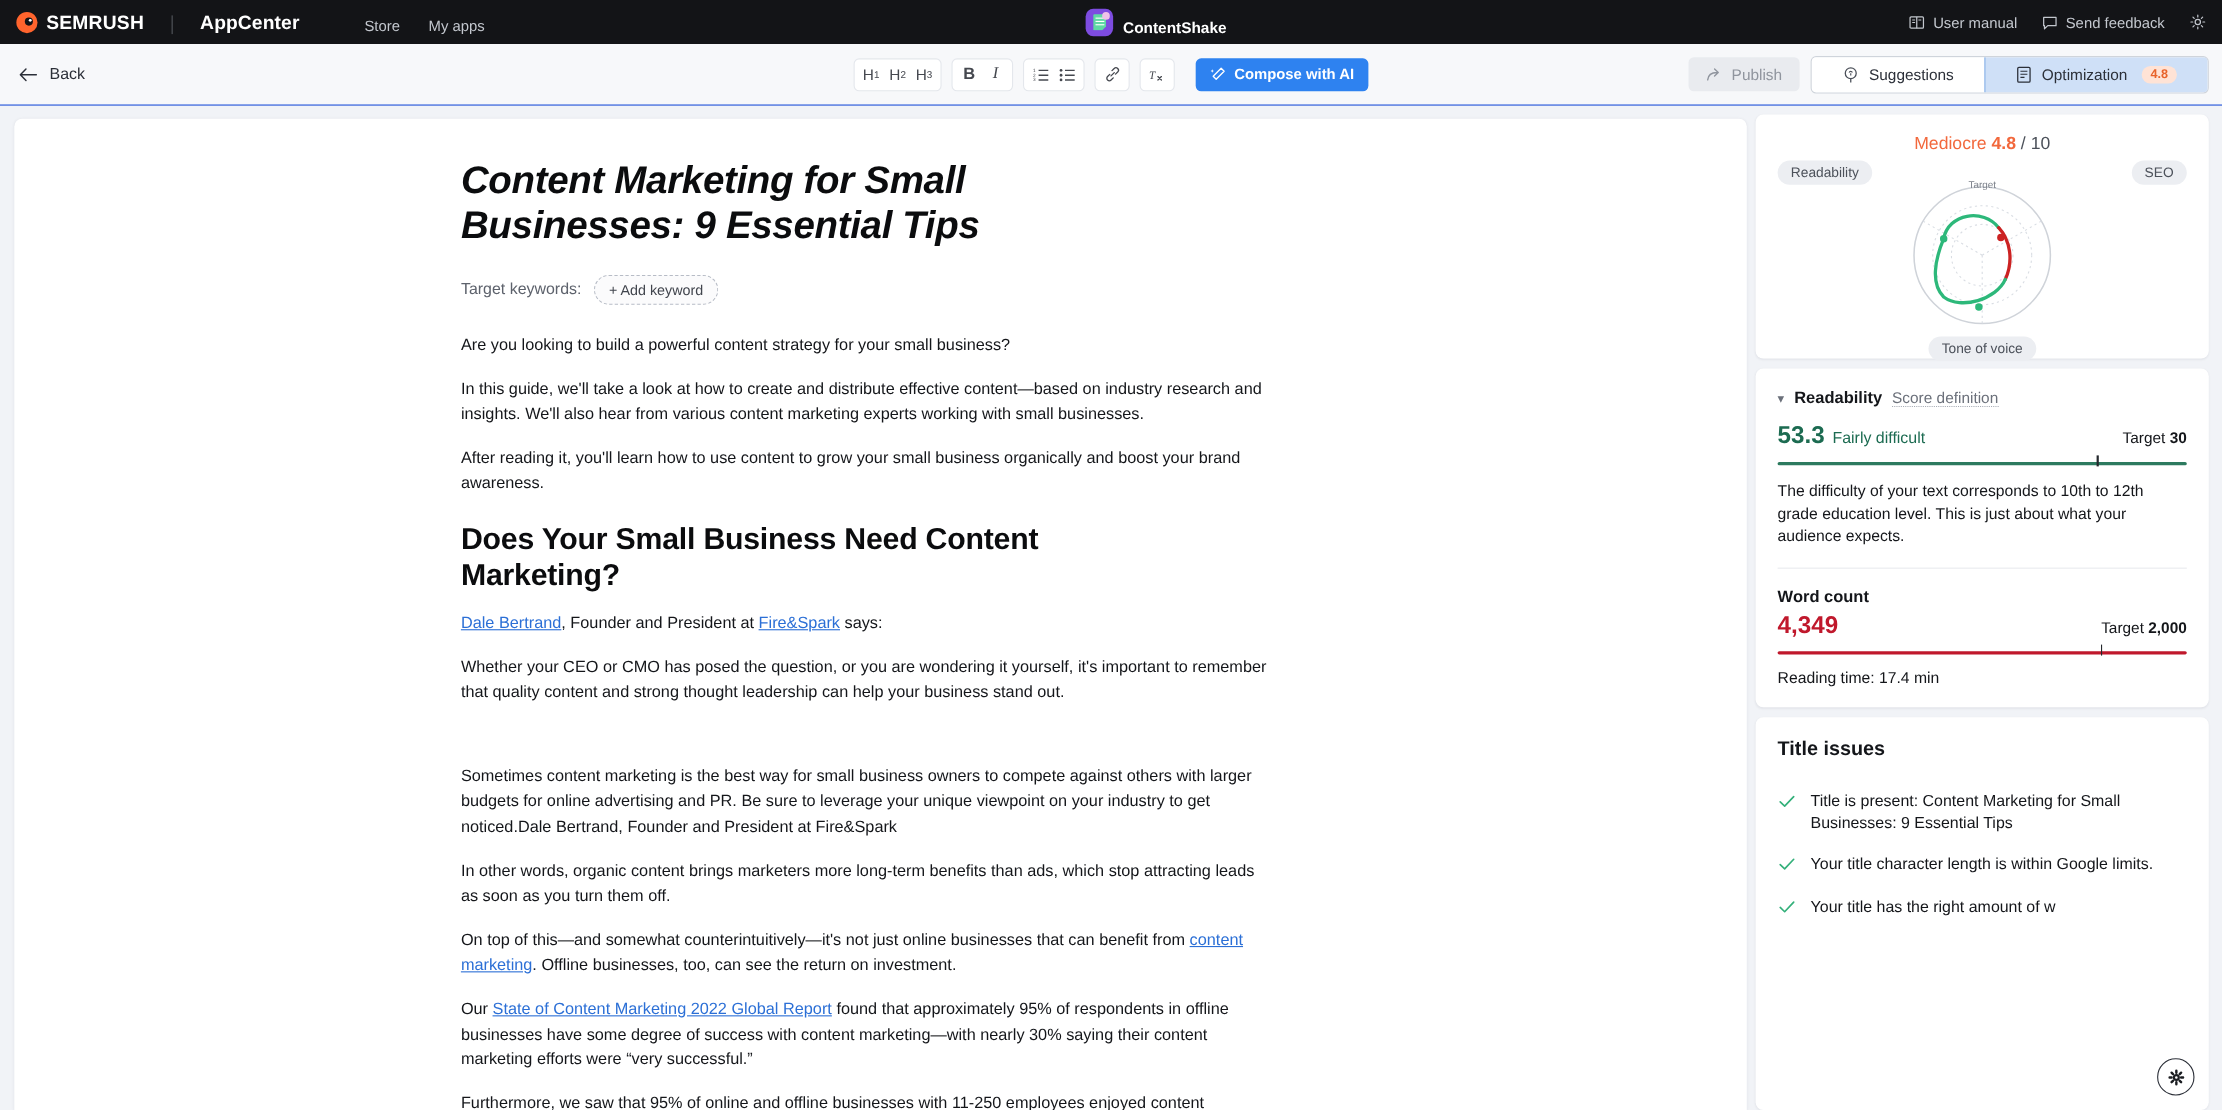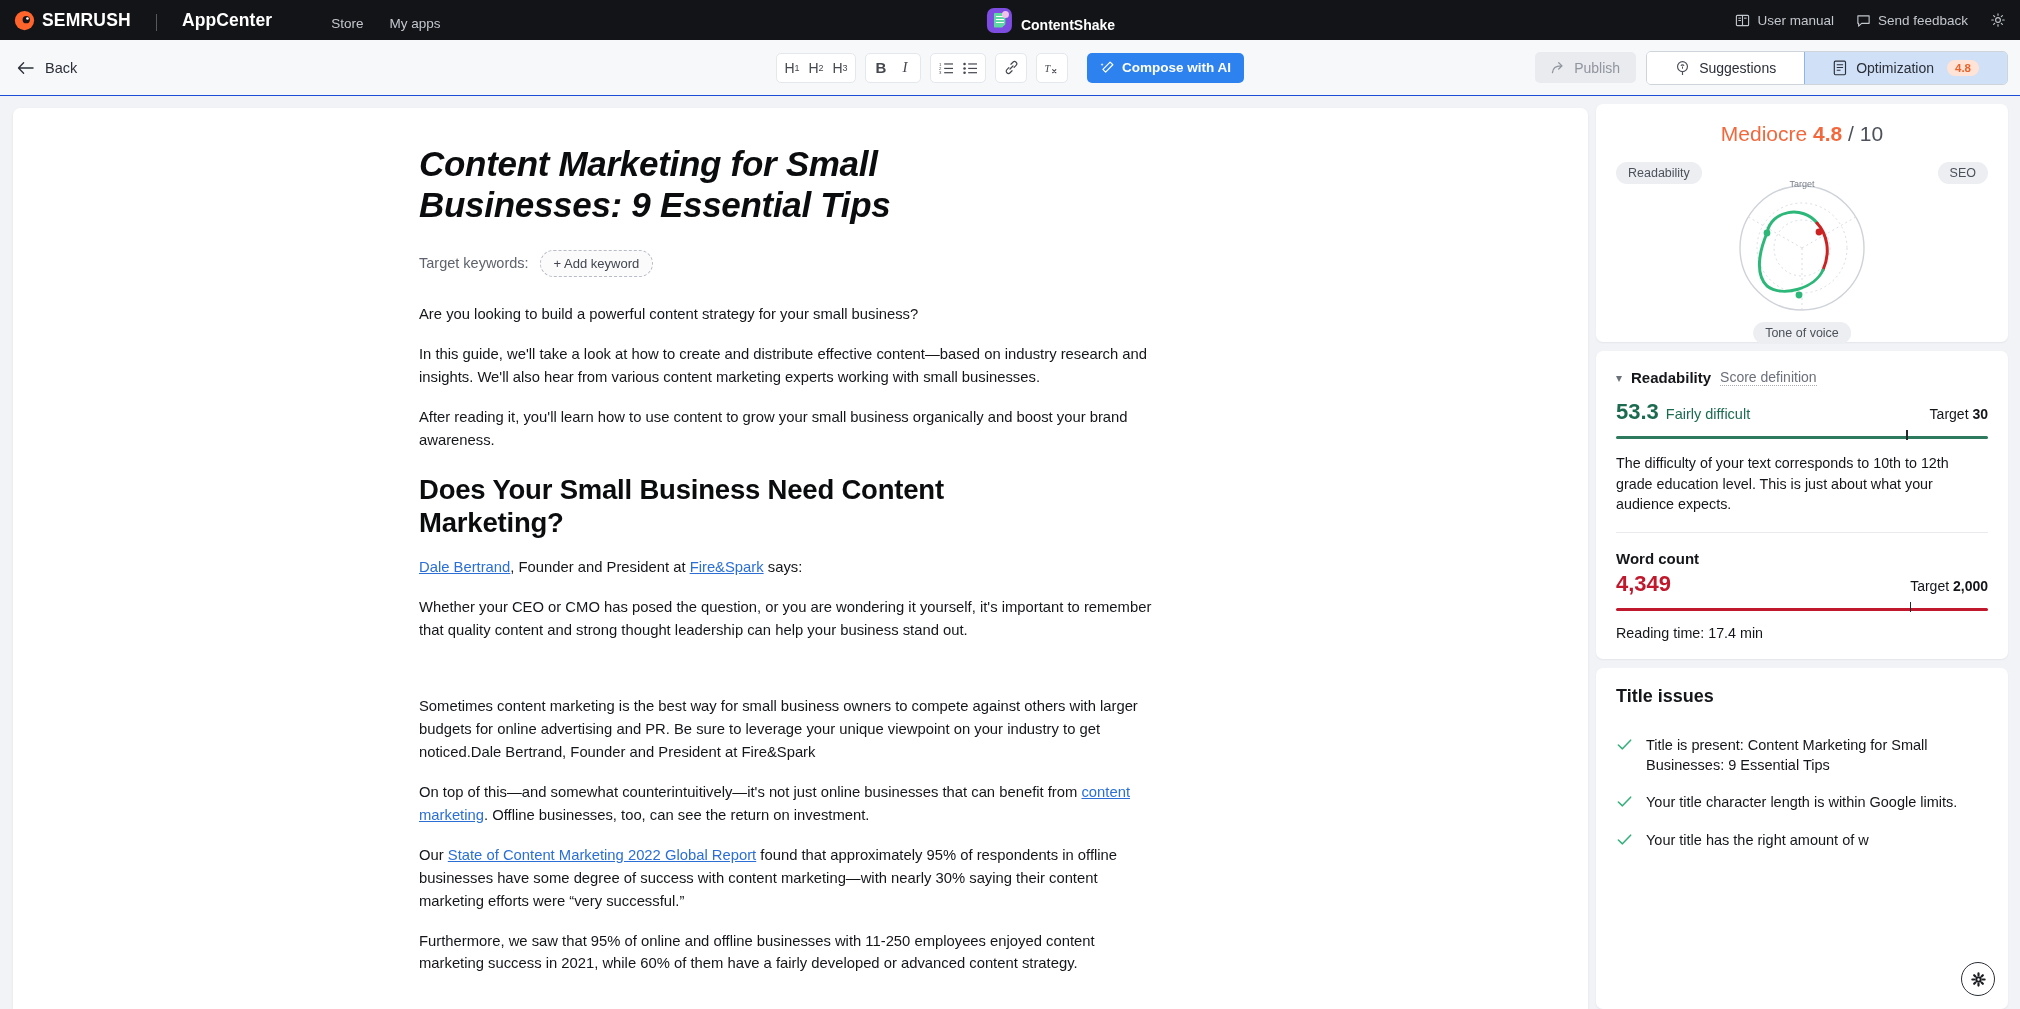--- a/index.html
+++ b/index.html
@@ -176,21 +176,21 @@
     position: absolute; top: 104px; right: 12px;
     width: 412px; height: 905px;
     display: flex; flex-direction: column; gap: 9px;
   }
   .card {
     background: #ffffff; border-radius: 7px;
     box-shadow: 0 1px 2px rgba(20,25,40,.06);
     padding: 18px 20px;
   }
   .score-head {
-    text-align: center; font-size: 21px; margin-bottom: 10px;
+    text-align: center; font-size: 16px; margin-bottom: 0;
   }
   .score-word { color: #f2683c; }
   .score-num { color: #f2683c; font-weight: bold; }
   .score-of { color: #4c515a; }
   .radar-wrap { position: relative; height: 168px; }
   .pill {
     position: absolute; background: #eceef2; color: #4c515a;
     font-size: 12.5px; border-radius: 12px; padding: 4px 12px;
   }
   .pill.readability { left: 0; top: 6px; }
@@ -414,20 +414,21 @@
     </div>
     <div class="doc-body" id="doc-body">
         <p>Are you looking to build a powerful content strategy for your small business?</p>
         <p>In this guide, we'll take a look at how to create and distribute effective content—based on industry research and insights. We'll also hear from various content marketing experts working with small businesses.</p>
         <p>After reading it, you'll learn how to use content to grow your small business organically and boost your brand awareness.</p>
         <h2>Does Your Small Business Need Content Marketing?</h2>
         <p><a href="#">Dale Bertrand</a>, Founder and President at <a href="#"> Fire&amp;Spark</a> says:</p>
         <p>Whether your CEO or CMO has posed the question, or you are wondering it yourself, it's important to remember that quality content and strong thought leadership can help your business stand out.</p>
         <div class="spacer-block"></div>
         <p>Sometimes content marketing is the best way for small business owners to compete against others with larger budgets for online advertising and PR. Be sure to leverage your unique viewpoint on your industry to get noticed.Dale Bertrand, Founder and President at Fire&amp;Spark</p>
+        <p>In other words, organic content brings marketers more long-term benefits than ads, which stop attracting leads as soon as you turn them off.</p>
         <p>On top of this—and somewhat counterintuitively—it's not just online businesses that can benefit from <a href="#">content marketing</a>. Offline businesses, too, can see the return on investment.</p>
         <p>Our <a href="#">State of Content Marketing 2022 Global Report</a> found that approximately 95% of respondents in offline businesses have some degree of success with content marketing—with nearly 30% saying their content marketing efforts were “very successful.”</p>
         <p>Furthermore, we saw that 95% of online and offline businesses with 11-250 employees enjoyed content marketing success in 2021, while 60% of them have a fairly developed or advanced content strategy.</p>
       </div>
   </div>
 </div>
 
 <div class="panel">
 
   <div class="card">

